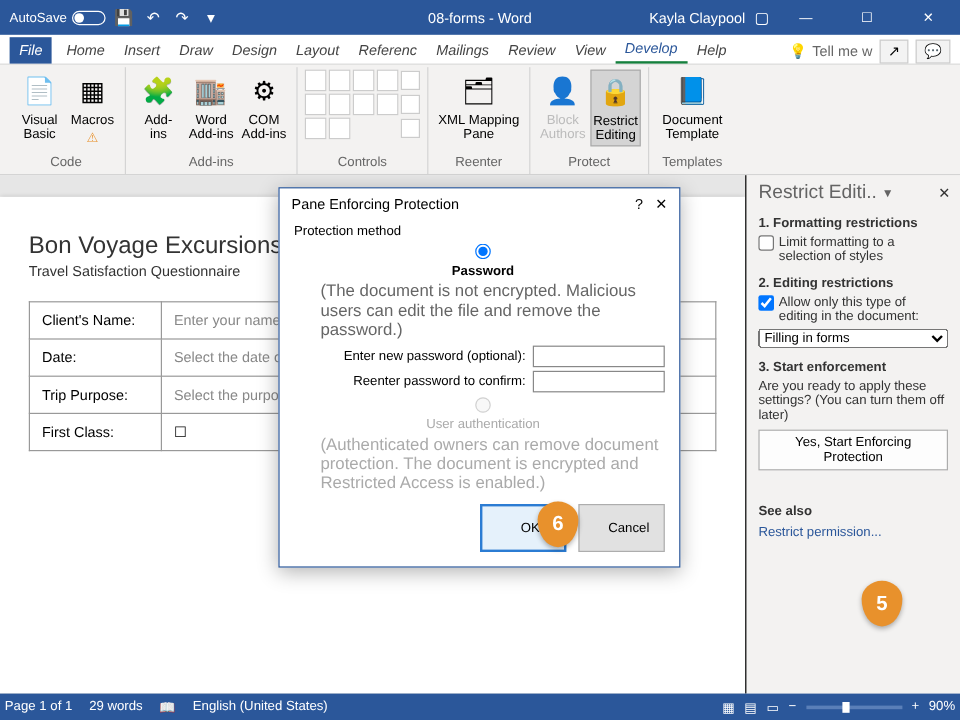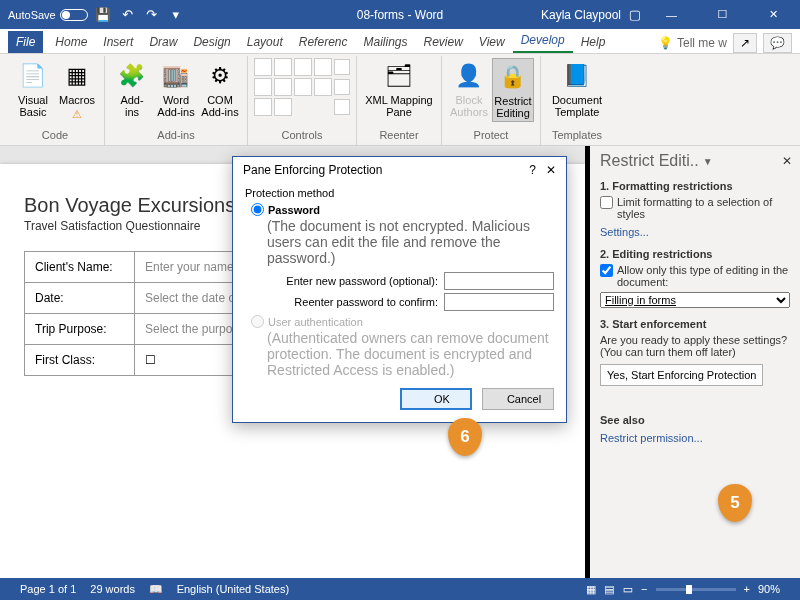--- a/index.html
+++ b/index.html
@@ -44,50 +44,50 @@
 .doc-area { flex: 1; background: #e6e6e6; padding: 18px 0 0 0; overflow: hidden; }
 .page { background: #fff; width: 100%; height: 100%; padding: 30px 24px; box-shadow: 0 0 4px rgba(0,0,0,.2); }
 .doc-title { font-size: 20px; color: #333; }
 .doc-sub { font-size: 12px; color: #333; margin-top: 2px; margin-bottom: 18px; }
 .form-table { border-collapse: collapse; width: 100%; font-size: 12px; }
 .form-table td { border: 1px solid #999; padding: 8px 10px; }
 .form-table td:first-child { width: 110px; }
 .placeholder { color: #888; }
 
 
-.pane { width: 215px; background: #f3f2f1; border-left: 5px solid #000000; padding: 6px 10px; font-size: 11px; color: #333; position: relative; }
+.pane { width: 179px; background: #f3f2f1; border-left: 1px solid #000000; padding: 6px 10px; font-size: 11px; color: #333; position: relative; }
 .pane-title { font-size: 16px; color: #646464; display: flex; align-items: center; }
 .pane-close { position: absolute; right: 8px; top: 8px; font-size: 12px; }
 .pane h4 { font-size: 11px; font-weight: bold; margin-top: 10px; }
 .pane label { display: flex; gap: 4px; margin-top: 4px; align-items: flex-start; }
 .pane .link { color: #2b579a; margin-top: 6px; display: block; }
-.pane select { width: 100%; margin-top: 4px; font-size: 11px; text-decoration: underline; }
+.pane select { width: 100%; margin-top: 4px; font-size: 11px; }
 .pane-btn { background: #fdfdfd; border: 1px solid #adadad; padding: 4px 6px; font-size: 11px; margin-top: 6px; }
 
 
 .dialog { position: absolute; left: 232px; top: 156px; width: 335px; background: #fff; border: 1px solid #2b579a; box-shadow: 0 4px 16px rgba(0,0,0,.3); font-size: 11px; }
 .dlg-title { padding: 6px 10px; display: flex; align-items: center; font-size: 12px; }
 .dlg-title .sp { margin-left: auto; display: flex; gap: 10px; }
 .dlg-body { padding: 4px 12px 12px; }
 .fieldset-label { font-size: 11px; margin-bottom: 4px; }
-.radio-row { display: flex; align-items: center; gap: 4px; margin: 4px 0 2px 6px; }
+.radio-row { display: flex; align-items: center; gap: 4px; margin: 4px 0 2px 6px; flex-direction: column; }
 .hint { color: #666; margin-left: 22px; margin-bottom: 6px; font-size: 14px; }
 .disabled { color: #aaa; }
 .pw-row { display: flex; align-items: center; justify-content: flex-end; gap: 6px; margin: 3px 0; }
 .pw-row input { width: 110px; border: 1px solid #888; height: 18px; }
 .dlg-btns { display: flex; justify-content: flex-end; gap: 10px; margin-top: 10px; }
-.dlg-btn { width: 72px; height: 22px; background: #e1e1e1; border: 1px solid #adadad; font-size: 11px; padding-left: 12px; }
+.dlg-btn { width: 72px; height: 40px; background: #e1e1e1; border: 1px solid #adadad; font-size: 11px; padding-left: 12px; }
 .dlg-btn.primary { border: 2px solid #2b7cd3; background: #e5f1fb; }
 
 
 .callout { position: absolute; width: 34px; height: 38px; background: #e8912c; border-radius: 50% 50% 50% 50% / 40% 40% 60% 60%; color: #fff; display: flex; align-items: center; justify-content: center; font-size: 17px; font-weight: bold; box-shadow: 0 2px 4px rgba(0,0,0,.3); }
 .callout::before { content: ''; position: absolute; top: -6px; left: 50%; transform: translateX(-50%); border: 6px solid transparent; border-bottom-color: #e8912c; }
 
 
-.statusbar { position: absolute; bottom: 0; left: 0; right: 0; height: 22px; background: #2b579a; color: #fff; font-size: 11px; display: flex; align-items: center; padding: 0 20px; gap: 14px; }
+.statusbar { position: absolute; bottom: 0; left: 0; right: 0; height: 22px; background: #2b579a; color: #fff; font-size: 11px; display: flex; align-items: center; padding: 0 4px; gap: 14px; }
 .statusbar .right { margin-left: auto; display: flex; align-items: center; gap: 8px; }
 .zoom-slider { width: 80px; height: 3px; background: #5a7fb8; position: relative; }
 .zoom-slider::after { content: ''; position: absolute; left: 38%; top: -3px; width: 6px; height: 9px; background: #fff; }
 </style>
 </head>
 <body>
 
 <div class="titlebar">
   <div class="titlebar-left">
     <div class="autosave">
@@ -262,21 +262,20 @@
     <div class="pane-title">
         <span>Restrict Editi..</span> 
         <span style="margin-left:4px;font-size:10px">▼</span>
       </div>
     <span class="pane-close">✕</span>
     <h4>1. Formatting restrictions</h4>
     <label>
         <input type="checkbox" style="">
         <span>Limit formatting to a selection of styles</span>
       </label>
-    <span class="link">Settings...</span>
     <h4>2. Editing restrictions</h4>
     <label>
         <input type="checkbox" checked="" style="">
         <span>Allow only this type of editing in the document:</span>
       </label>
     <select><option>Filling in forms</option></select>
     <h4>3. Start enforcement</h4>
     <div style="margin-top:4px">Are you ready to apply these settings? (You can turn them off later)</div>
     <button class="pane-btn">Yes, Start Enforcing Protection</button>
     <h4 style="margin-top:28px">See also</h4>

